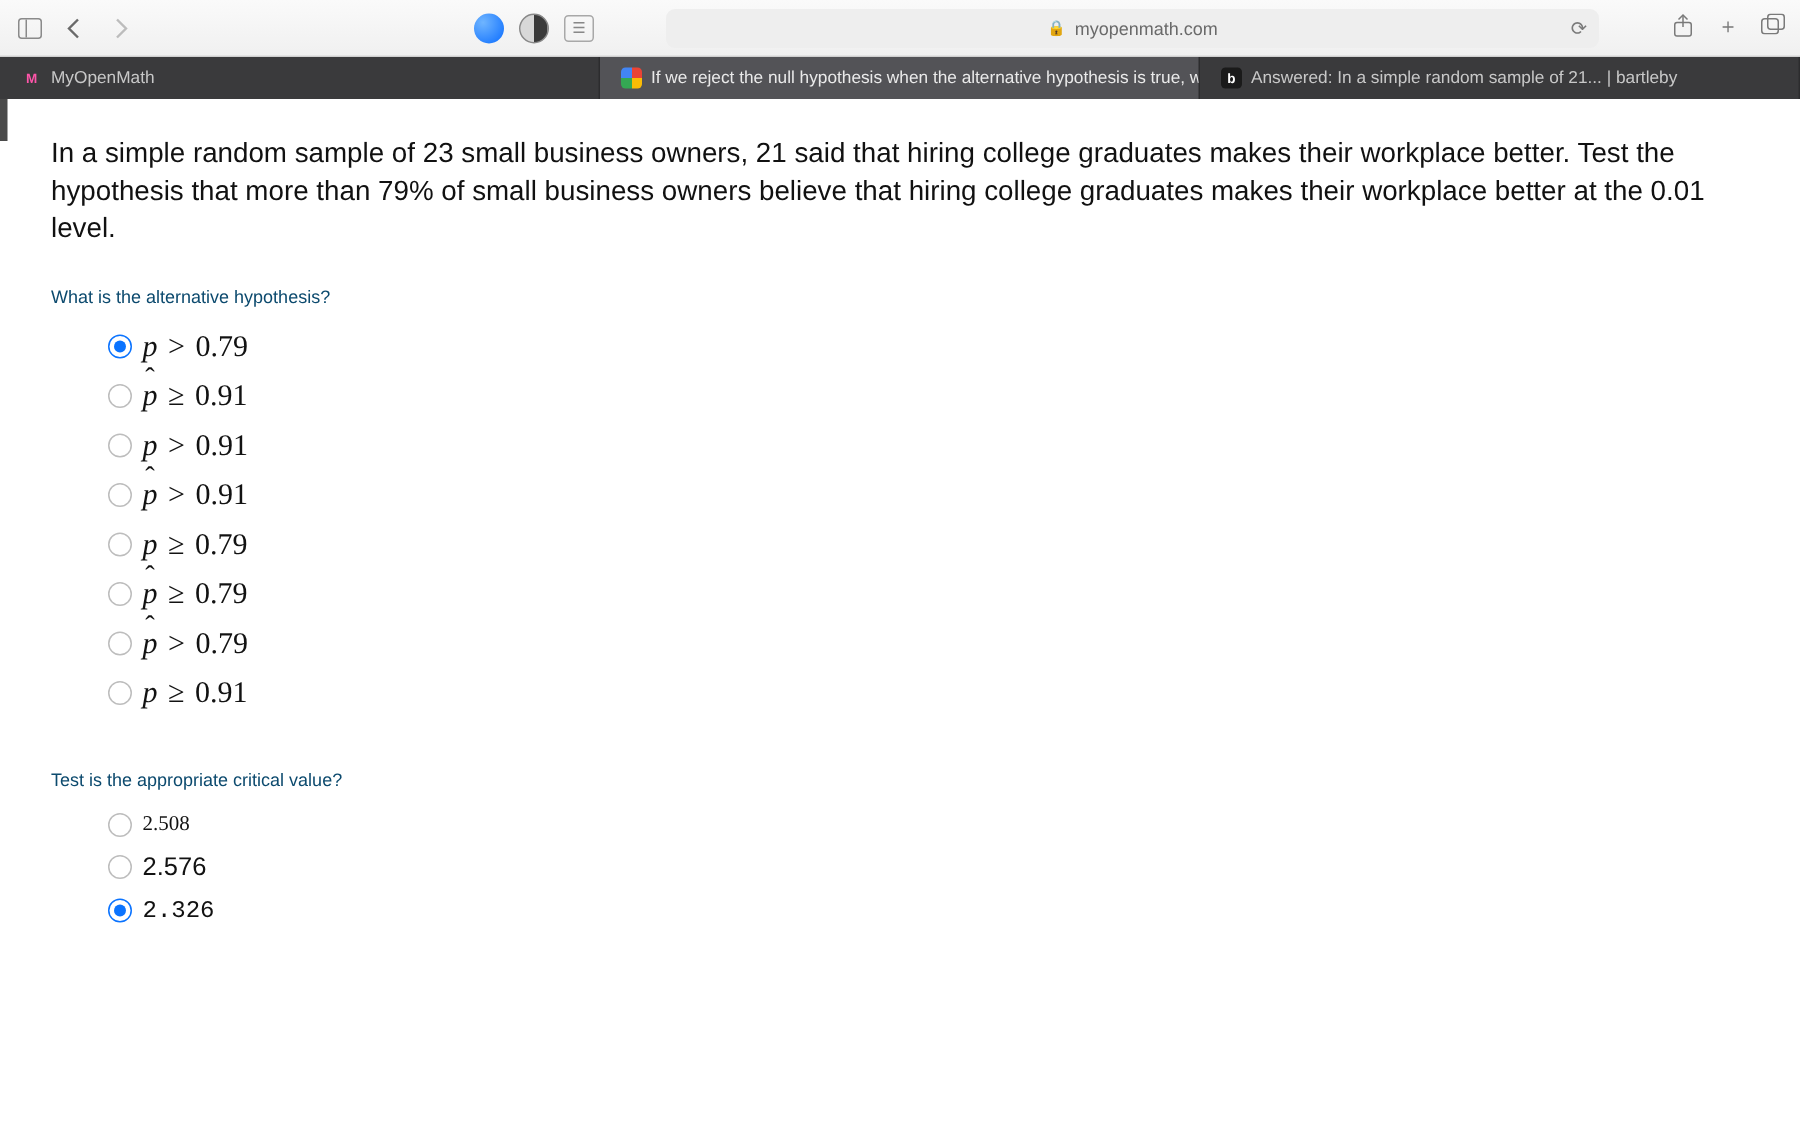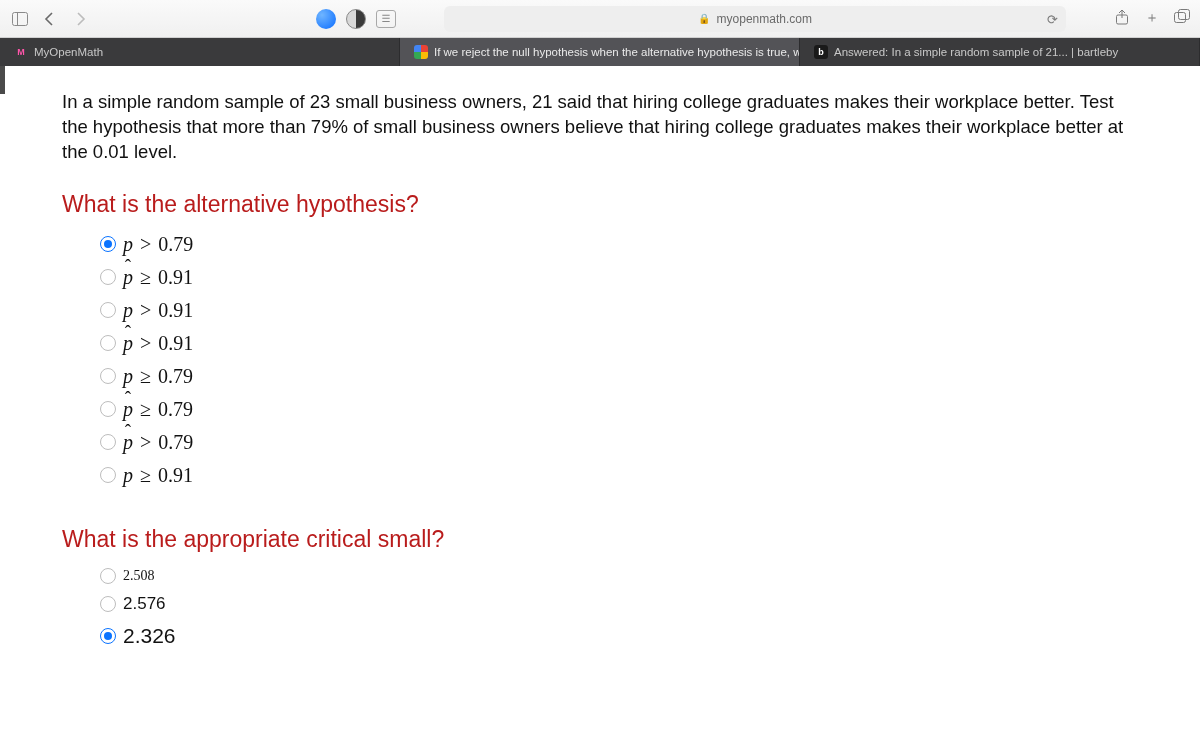--- a/index.html
+++ b/index.html
@@ -90,41 +90,41 @@
       display: flex; align-items: center; justify-content: center;
       font-size: 9px; font-weight: bold; flex-shrink: 0;
     }
     .fav-m { color: #ff55aa; }
     .fav-g {
       background: conic-gradient(#ea4335 0deg 90deg, #fbbc05 90deg 180deg, #34a853 180deg 270deg, #4285f4 270deg 360deg);
       border-radius: 50%;
     }
     .fav-b { background: #1a1a1a; color: #fff; border-radius: 3px; }
     .content {
-      padding: 24px 62px;
+      padding: 24px 34px;
       position: relative;
     }
     .side-marker {
       position: absolute;
       left: 0; top: 0;
       width: 5px; height: 28px;
       background: #4a4a4a;
     }
     .prompt {
       font-family: Verdana, Geneva, sans-serif;
       font-size: 18.5px;
       line-height: 1.35;
       color: #111;
       margin-bottom: 26px;
     }
     .question-block { margin-bottom: 34px; }
     .qtext {
       font-family: Verdana, Geneva, sans-serif;
-      font-size: 23px;
-      color: #b91c1c;
+      font-size: 12px;
+      color: #0c4a6e;
       margin-bottom: 10px;
     }
     .option-row {
       display: flex;
       align-items: center;
       gap: 7px;
       padding: 5px 0 5px 38px;
     }
     .radio {
       width: 16px; height: 16px;
@@ -295,29 +295,29 @@
           <span class="opt-label">
             <span class="var">p</span>
             <span style="margin: 0px 5px;">≥</span>
             <span>0.91</span>
           </span>
         </div>
       </div>
   </div>
 
   <div class="question-block">
-    <div class="qtext">What is the appropriate critical small?</div>
+    <div class="qtext">Test is the appropriate critical value?</div>
     <div id="q2-options">
         <div class="option-row">
           <span class="radio"></span>
           <span class="opt-label" style="font-family: Liberation Serif, serif; font-size: 14px;">2.508</span>
         </div>
         <div class="option-row">
           <span class="radio"></span>
           <span class="opt-label" style="font-family: Verdana, Geneva, sans-serif; font-size: 17px;">2.576</span>
         </div>
         <div class="option-row">
           <span class="radio selected"></span>
-          <span class="opt-label" style="font-family: Liberation Sans, sans-serif; font-size: 21px;">2.326</span>
+          <span class="opt-label" style="font-family: Liberation Mono, monospace; font-size: 16px;">2.326</span>
         </div>
       </div>
   </div>
 </div>
 
 </body></html>

